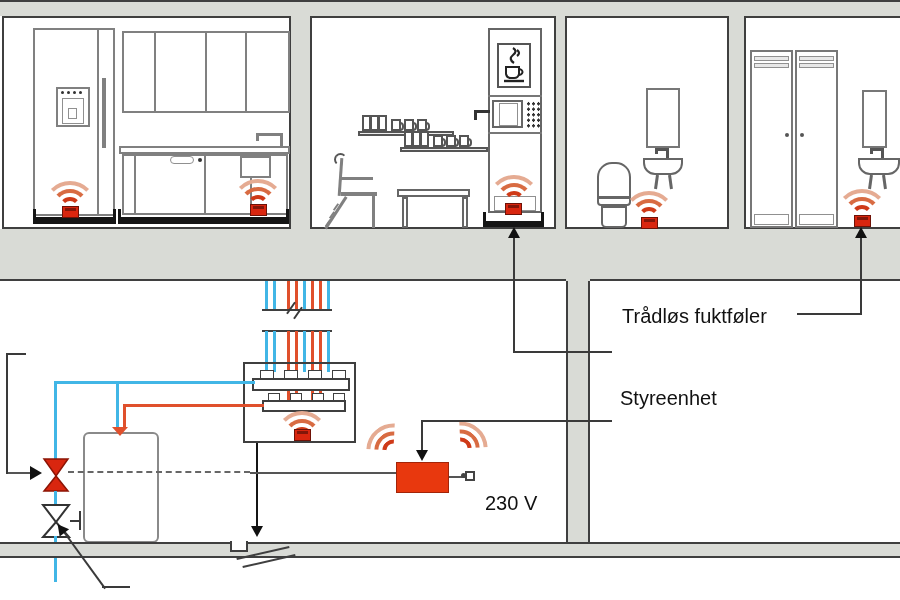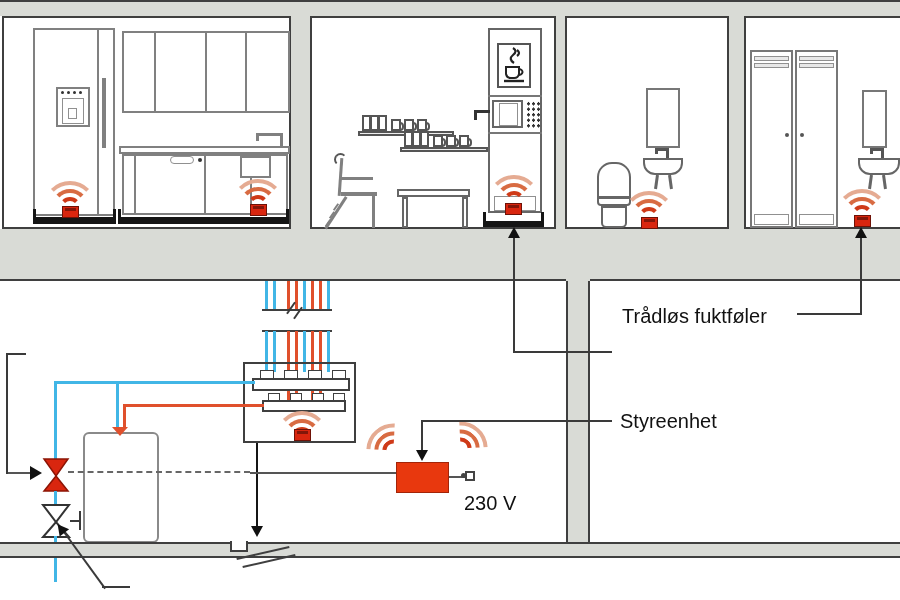--- a/index.html
+++ b/index.html
@@ -267,40 +267,40 @@
     </div>
   <div class="wifi" style="left:438px;top:422px;transform:rotate(42deg)">
       <i class="a3"></i>
       <i class="a2"></i>
       <i class="a1"></i>
     </div>
   <div class="ctrl" style="left:396px;top:462px;width:53px;height:31px"></div>
   <div class="ln" style="left:449px;top:476px;width:17px;height:2px;background:#555"></div>
   <div class="abs" style="left:465px;top:471px;width:10px;height:10px;border:2px solid #444;background:#fff;box-sizing:border-box"></div>
   <div class="dot" style="left:461px;top:473px;width:5px;height:5px;background:#444"></div>
-  <div class="txt" style="left:464px;top:491px">230 V</div>
+  <div class="txt" style="left:485px;top:491px">230 V</div>
 
   <div class="gray" style="left:0;top:542px;width:900px;height:16px;border-top:2px solid var(--outline_dark,#3f3f3f);border-bottom:2px solid var(--outline_dark,#3f3f3f);box-sizing:border-box"></div>
   <div class="abs" style="left:230px;top:541px;width:18px;height:11px;background:#fff;border-left:2px solid var(--outline_dark,#3f3f3f);border-right:2px solid var(--outline_dark,#3f3f3f);border-bottom:2px solid var(--outline_dark,#3f3f3f);box-sizing:border-box"></div>
   <div class="dark" style="left:236px;top:552px;width:54px;height:2px;transform:rotate(-13deg)"></div>
   <div class="dark" style="left:242px;top:560px;width:54px;height:2px;transform:rotate(-13deg)"></div>
 
   <div class="ln" style="left:6px;top:353px;width:20px;height:2px"></div>
   <div class="ln" style="left:6px;top:353px;width:2px;height:121px"></div>
 
   <div class="txt" style="left:622px;top:304px">Trådløs fuktføler</div>
   <div class="ln" style="left:797px;top:313px;width:65px;height:2px"></div>
   <div class="ln" style="left:860px;top:237px;width:2px;height:78px"></div>
   <div class="ar u" style="left:855px;top:227px"></div>
 
   <div class="ln" style="left:514px;top:351px;width:98px;height:2px"></div>
   <div class="ln" style="left:513px;top:237px;width:2px;height:116px"></div>
   <div class="ar u" style="left:508px;top:227px"></div>
 
-  <div class="txt" style="left:620px;top:409px">Styreenhet</div>
+  <div class="txt" style="left:620px;top:386px">Styreenhet</div>
   <div class="ln" style="left:422px;top:420px;width:190px;height:2px"></div>
   <div class="ln" style="left:421px;top:420px;width:2px;height:30px"></div>
   <div class="ar d" style="left:416px;top:450px"></div>
 
   <div class="ln" style="left:102px;top:586px;width:28px;height:2px"></div>
   <div class="ln" style="left:64px;top:531px;width:70px;height:2px;transform-origin:left center;transform:rotate(54deg)"></div>
   <div class="ar u" style="left:55px;top:523px;transform:rotate(-38deg)"></div>
 
 </div>
 

